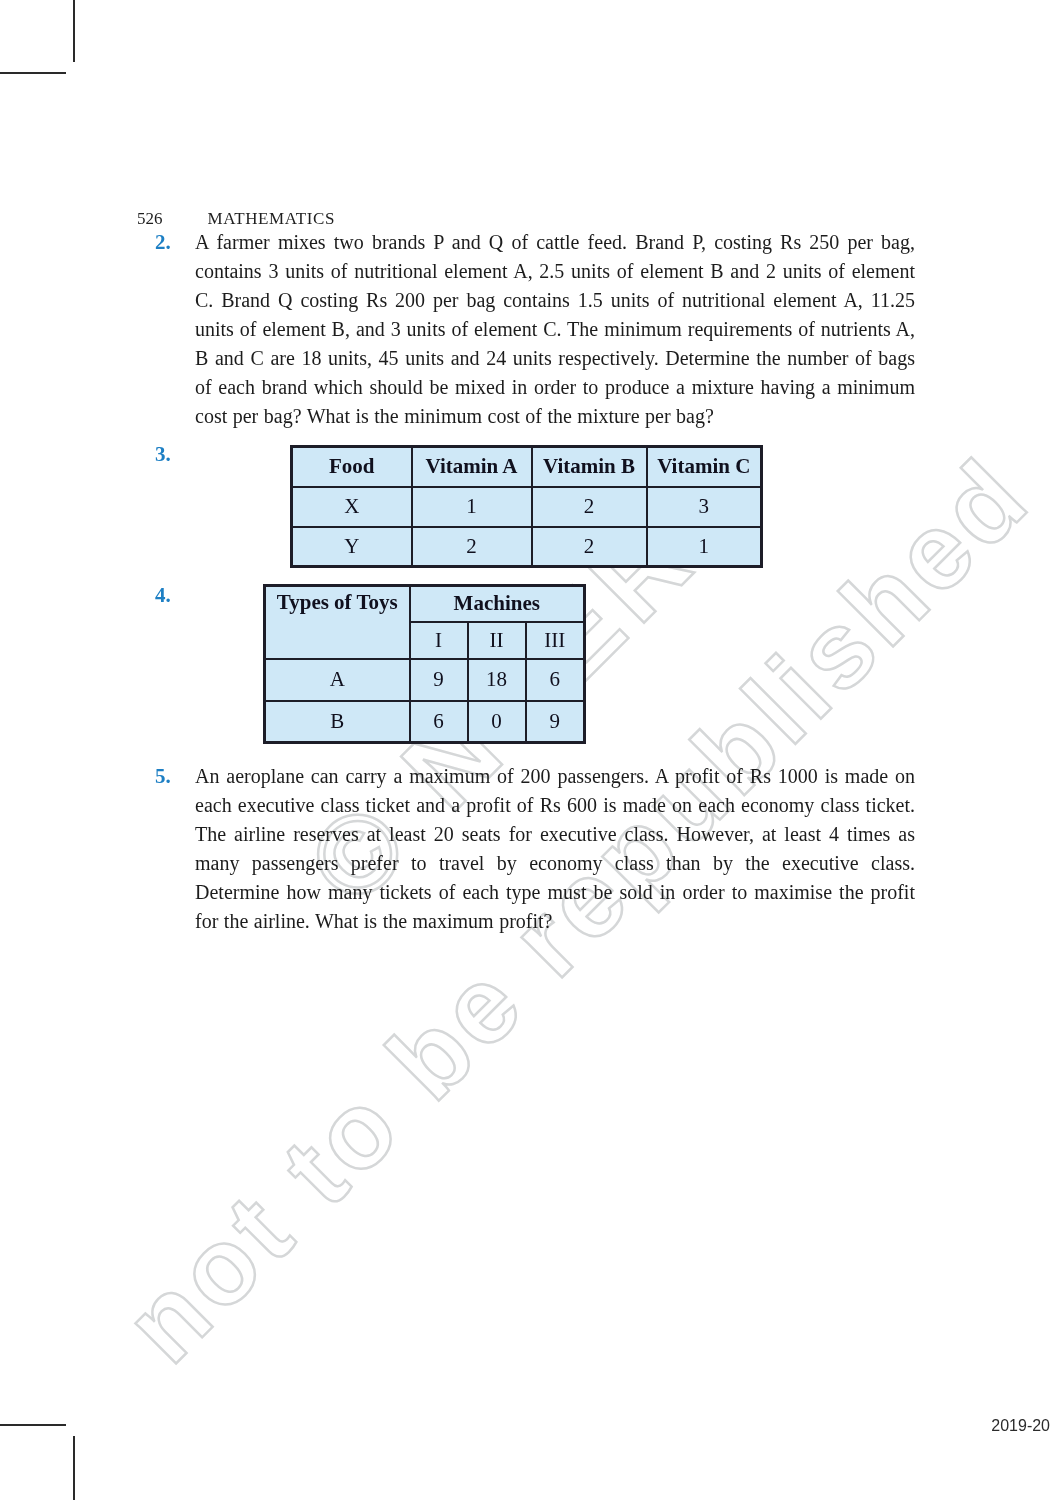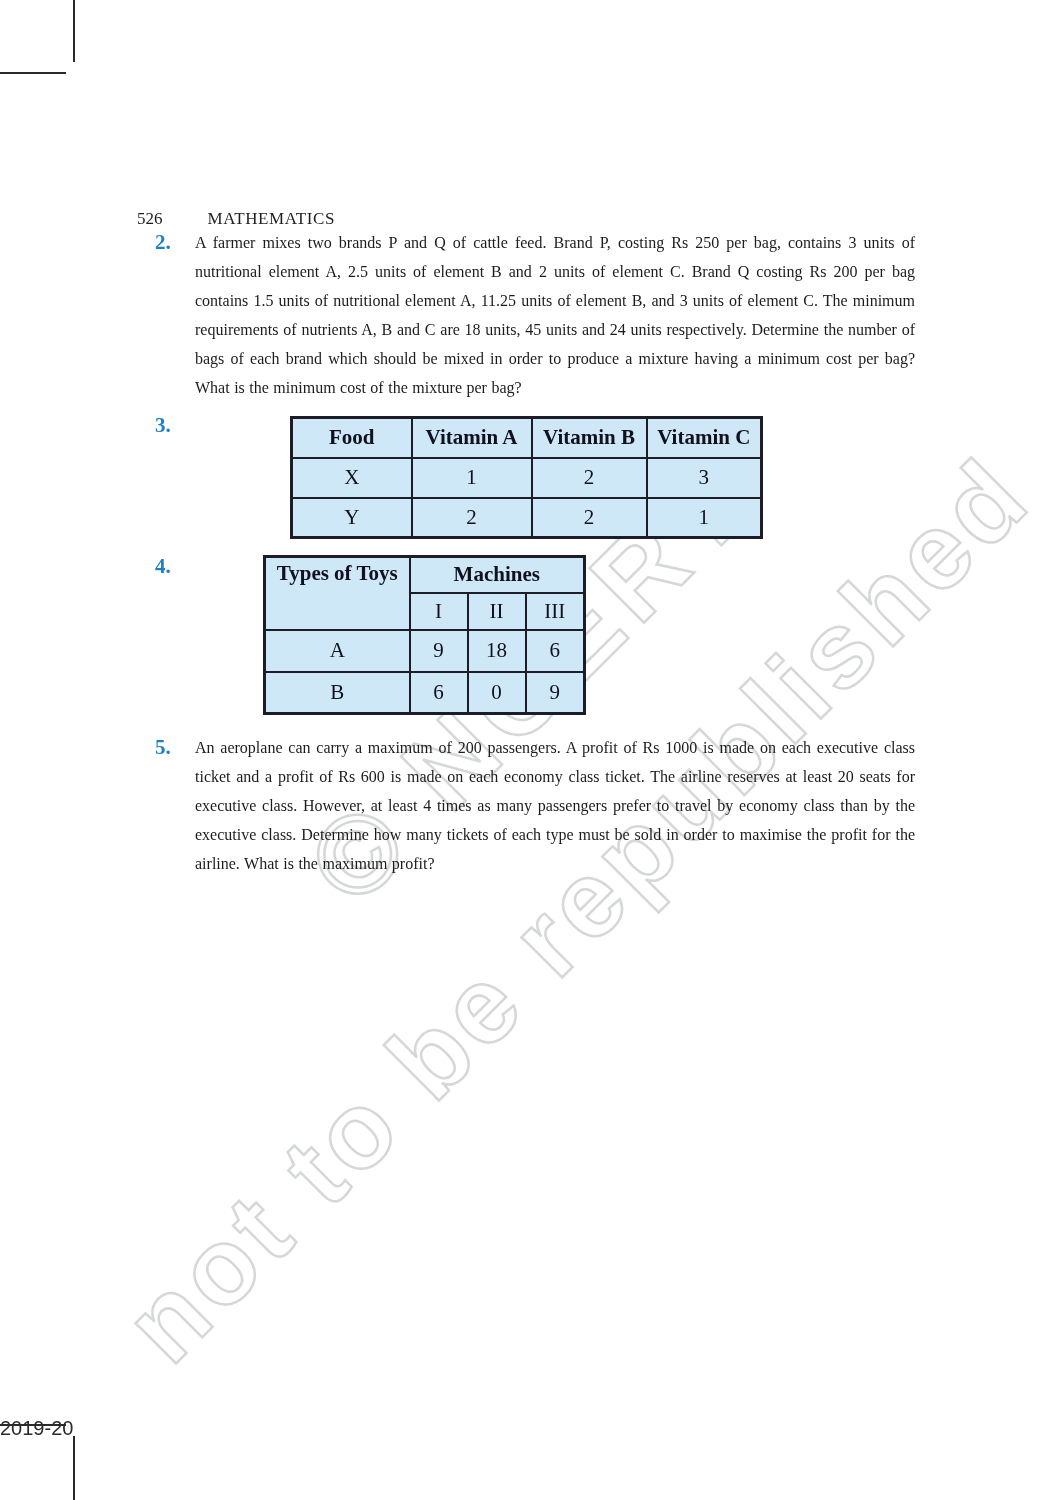--- a/index.html
+++ b/index.html
@@ -35,21 +35,21 @@
 
   
   .content { position:absolute; left:155px; top:228px; width:760px; z-index:2; }
   .problem { display:flex; margin-bottom:9px; }
   .pnum {
     flex:0 0 40px; width:40px; font-weight:bold;
     color:var(--accent-blue, #1d7fc4); font-size:21px; line-height:29px;
   }
   .pbody { flex:1; min-width:0; }
   .ptext {
-    font-size:16px; line-height:29px; text-align:justify;
+    font-size:20px; line-height:29px; text-align:justify;
     color:#1c1c1c; word-spacing:0.5px;
   }
 
   
   .tbl {
     border-collapse:collapse; table-layout:fixed;
     background:var(--table-fill, #cfe8f7);
     border:3px solid #1d1d28;
   }
   .tbl th, .tbl td {
@@ -67,22 +67,22 @@
   .toys tr:nth-child(1){ height:36px; } .toys tr:nth-child(2){ height:37px; }
   .toys tr:nth-child(3){ height:42px; } .toys tr:nth-child(4){ height:42px; }
   .toys .corner { vertical-align:top; padding-top:3px; }
   .toys .sub { font-weight:normal; }
   .after { margin-top:3px; }
   .mt { margin-top:2px; }
 
   
   .footer {
     position:absolute; top:1417px; left:0; width:1050px; z-index:2;
-    text-align:left; font-family:"Liberation Sans", sans-serif;
-    font-size:20px; color:#2b2b2b;
+    text-align:right; font-family:"Liberation Sans", sans-serif;
+    font-size:16px; color:#2b2b2b;
   }
 </style>
 </head>
 <body>
 
 <div class="page">
 
   <div class="crop crop-tl-v"></div>
   <div class="crop crop-tl-h"></div>
   <div class="crop crop-bl-h"></div>

